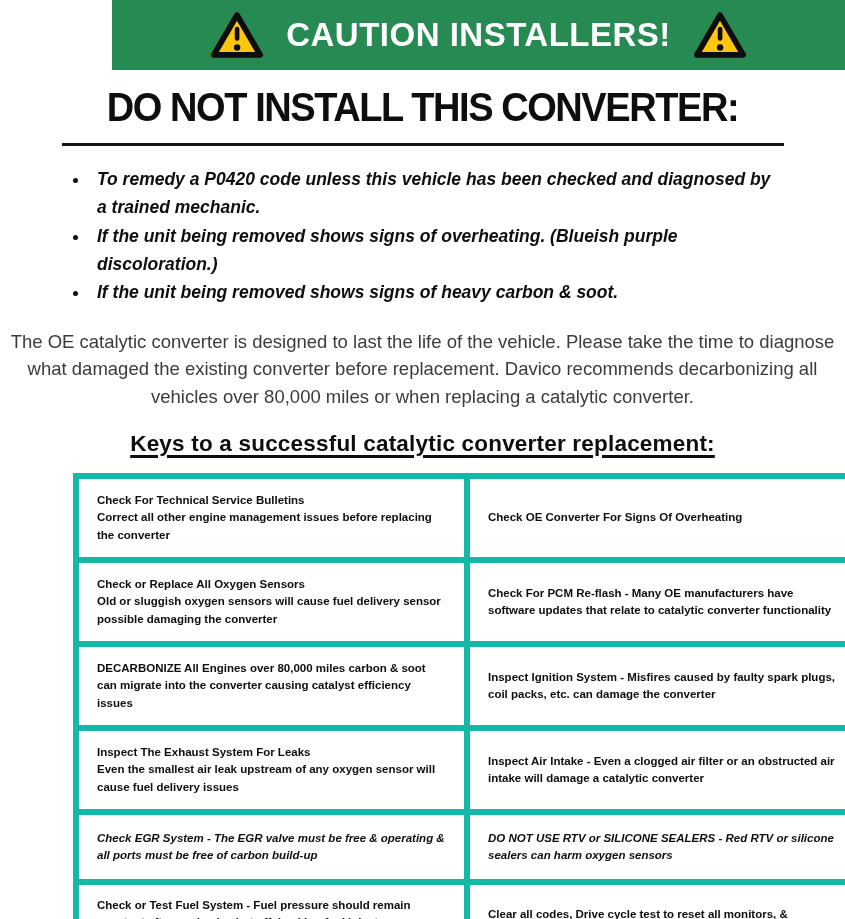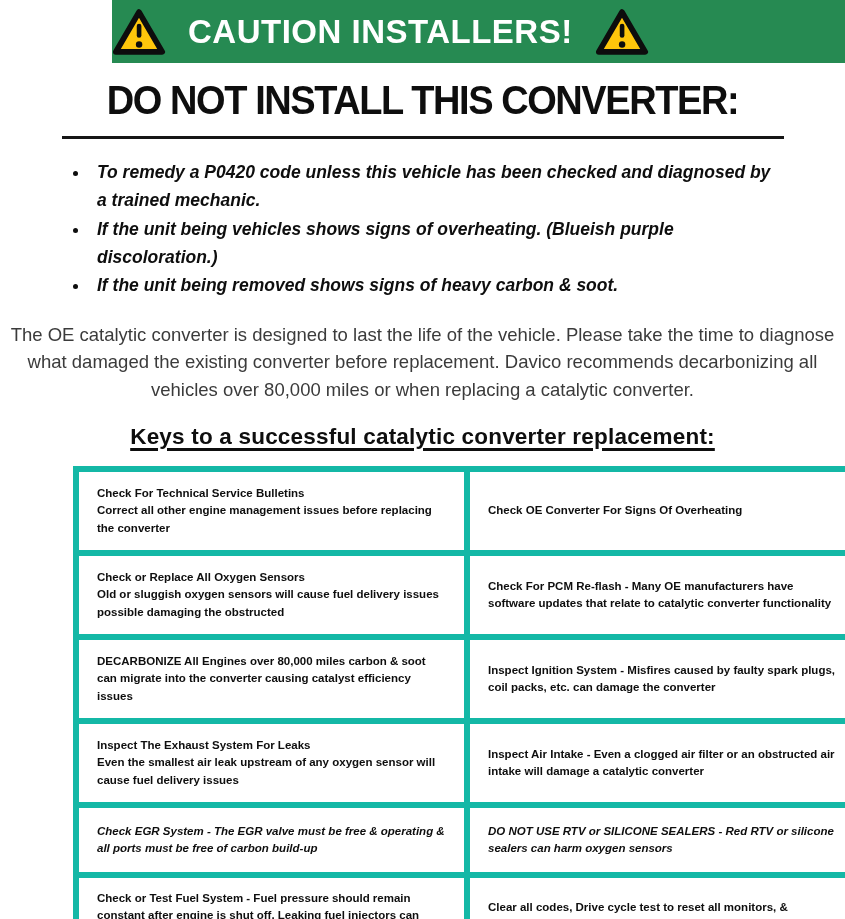--- a/index.html
+++ b/index.html
@@ -7,22 +7,22 @@
     width:845px; height:919px;
     background:#ffffff;
     font-family:"Liberation Sans", sans-serif;
     color:#0e0e0e;
     overflow:hidden;
   }
 
   
   .banner {
     margin-left:112px;
-    height:63px;
-    display:flex; align-items:center; 
+    height:70px;
+    display:flex; align-items:center; justify-content:center;
     gap:22px;
   }
   .banner-title {
     margin:0;
     color:#ffffff;
     font-size:33px;
     font-weight:800;
     letter-spacing:0.5px;
   }
   .tri { display:block; }
@@ -120,38 +120,38 @@
       </svg>
     </span>
   </header>
 
   <h2 class="main-heading">DO NOT INSTALL THIS CONVERTER:</h2>
 
   <hr class="divider">
 
   <ul class="warning-list">
     <li>To remedy a P0420 code unless this vehicle has been checked and diagnosed by a trained mechanic.</li>
-    <li>If the unit being vehicles shows signs of overheating. (Blueish purple discoloration.)</li>
+    <li>If the unit being removed shows signs of overheating. (Blueish purple discoloration.)</li>
     <li>If the unit being removed shows signs of heavy carbon &amp; soot.</li>
   </ul>
 
   <p class="advisory">The OE catalytic converter is designed to last the life of the vehicle. Please take the time to diagnose what damaged the existing converter before replacement. Davico recommends decarbonizing all vehicles over 80,000 miles or when replacing a catalytic converter.</p>
 
   <h3 class="keys-heading">Keys to a successful catalytic converter replacement:</h3>
 
   <table class="keys-table">
     <tbody>
       <tr>
         <td>Check For Technical Service Bulletins
 Correct all other engine management issues before replacing the converter</td>
         <td>Check OE Converter For Signs Of Overheating</td>
       </tr>
       <tr>
         <td>Check or Replace All Oxygen Sensors
-Old or sluggish oxygen sensors will cause fuel delivery issues possible damaging the obstructed</td>
+Old or sluggish oxygen sensors will cause fuel delivery sensor possible damaging the converter</td>
         <td>Check For PCM Re-flash - Many OE manufacturers have software updates that relate to catalytic converter functionality</td>
       </tr>
       <tr>
         <td>DECARBONIZE All Engines over 80,000 miles carbon &amp; soot can migrate into the converter causing catalyst efficiency issues</td>
         <td>Inspect Ignition System - Misfires caused by faulty spark plugs, coil packs, etc. can damage the converter</td>
       </tr>
       <tr>
         <td>Inspect The Exhaust System For Leaks
 Even the smallest air leak upstream of any oxygen sensor will cause fuel delivery issues</td>
         <td>Inspect Air Intake - Even a clogged air filter or an obstructed air intake will damage a catalytic converter</td>

